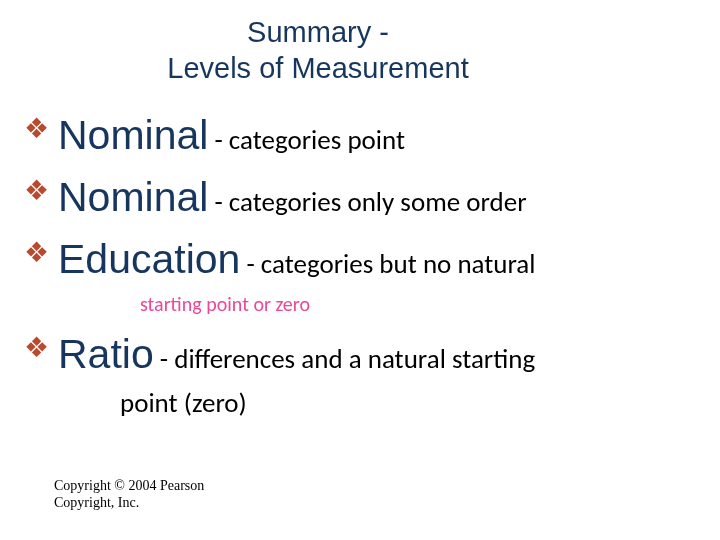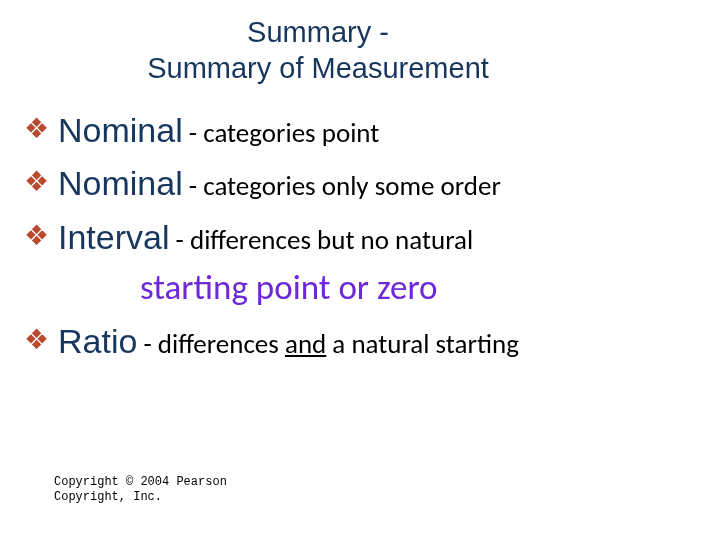--- a/index.html
+++ b/index.html
@@ -44,62 +44,61 @@
     padding-left: 4px;
   }
   .content {
     flex: 1 1 auto;
     color: #000000;
     font-size: 27px;
     line-height: 1.28;
   }
   .term {
     color: #17365d;
-    font-size: 34px;
+    font-size: 41px;
     font-weight: 400;
     font-family: Arial, sans-serif;
   }
   .cont {
     padding-left: 120px;
-    color: #6d28d9;
-    font-size: 35px;
+    color: #ec4899;
+    font-size: 20px;
     line-height: 1.28;
     margin-top: -4px;
     margin-bottom: 10px;
   }
   .cont2 {
     padding-left: 100px;
     color: #000;
     font-size: 27px;
     line-height: 1.28;
     margin-top: -4px;
     margin-bottom: 10px;
   }
   .und {
-    text-decoration: underline;
   }
   .copyright {
     position: absolute;
     left: 54px;
-    bottom: 36px;
-    font-family: Liberation Mono, monospace;
-    font-size: 12px;
+    bottom: 28px;
+    font-family: Liberation Serif, serif;
+    font-size: 14px;
     color: #000;
     line-height: 1.2;
     max-width: 180px;
   }
 </style>
 </head>
 <body>
 
 <div class="slide">
 
   <div class="title">
     <span>Summary -</span><br>
-    <span>Summary of  Measurement</span>
+    <span>Levels of  Measurement</span>
   </div>
 
   <div class="body">
 
     <div class="item">
       <div class="bullet">❖</div>
       <div class="content">
         <span class="term">Nominal</span><span> - categories point</span>
       </div>
     </div>
@@ -107,31 +106,32 @@
     <div class="item">
       <div class="bullet">❖</div>
       <div class="content">
         <span class="term">Nominal</span><span> - categories only some order</span>
       </div>
     </div>
 
     <div class="item">
       <div class="bullet">❖</div>
       <div class="content">
-        <span class="term">Interval</span><span> - differences but no natural</span>
+        <span class="term">Education</span><span> - categories but no natural</span>
       </div>
     </div>
     <div class="cont">starting point or zero</div>
 
     <div class="item">
       <div class="bullet">❖</div>
       <div class="content">
         <span class="term">Ratio</span><span> - differences </span><span class="und">and</span><span> a natural starting</span>
       </div>
     </div>
+    <div class="cont2">point (zero)</div>
 
   </div>
 
   <div class="copyright">
     <span>Copyright © 2004 Pearson</span><br>
     <span>Copyright, Inc.</span>
   </div>
 
 </div>
 

